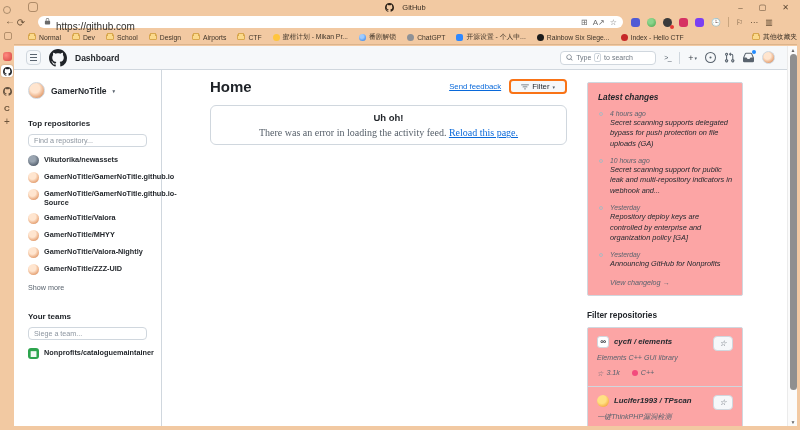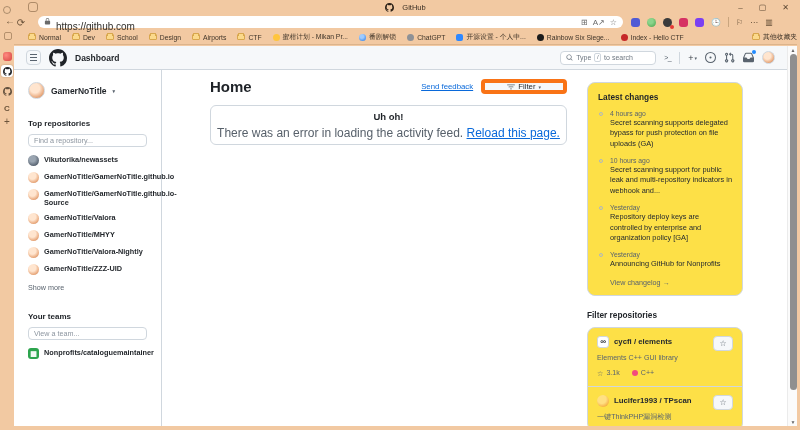--- a/index.html
+++ b/index.html
@@ -85,29 +85,29 @@
   .mini-av.dark { background:radial-gradient(circle at 40% 35%, #9aa5b1 30%, #55606e 75%, #39414b); }
   .mini-av.green { border-radius:3px; background:#2da44e; color:#fff; font-size:7px; text-align:center; line-height:11px; }
   .show-more { margin-top:8px; font-size:7.2px; color:#59636e; }
 
   
   .page-main { flex:1; padding:8px 20px 0 48px; min-width:0; }
   .main-head { display:flex; align-items:center; }
   .main-head h1 { font-size:15px; font-weight:700; }
   .head-right { margin-left:auto; display:flex; align-items:center; gap:8px; }
   .feedback-link { font-size:7.8px; color:#0969da; text-decoration:underline; }
-  .filter-btn { height:15px; border:4px solid #f97316; border-radius:4px; background:#f6f8fa; display:flex; align-items:center; gap:3px; padding:0 22px; font-size:7.8px; color:#24292f; }
+  .filter-btn { height:15px; border:2px solid #f97316; border-radius:4px; background:#f6f8fa; display:flex; align-items:center; gap:3px; padding:0 10px; font-size:7.8px; color:#24292f; }
   .error-card { margin-top:10px; border:1px solid #d0d7de; border-radius:6px; height:40px; display:flex; flex-direction:column; align-items:center; justify-content:center; gap:4px; }
   .error-card .t { font-size:9.5px; font-weight:700; }
-  .error-card .m { font-size:12px; color:#57606a; }
+  .error-card .m { font-size:10px; color:#57606a;font-family:Liberation Serif, serif; }
   .error-card .m a { color:#0969da; text-decoration:underline; }
 
   
   .page-right { width:156px; flex-shrink:0; margin:12px 44px 0 0; }
-  .card { border:1px solid #d0d7de; border-radius:8px; background:#fde047; }
+  .card { border:1px solid #d0d7de; border-radius:2px; background:#fca5a5;font-style:italic; }
   .lc-card { padding:9px 10px 8px; }
   .lc-title { font-size:8.3px; font-weight:700; margin-bottom:8px; }
   .lc-item { position:relative; padding-left:12px; margin-bottom:8px; }
   .lc-item .bullet { position:absolute; left:1px; top:2px; width:4px; height:4px; border:1px solid #afb8c1; border-radius:50%; }
   .lc-time { font-size:6.8px; color:#59636e; margin-bottom:1px; }
   .lc-text { font-size:7.4px; line-height:1.4; color:#24292f; }
   .lc-link { font-size:7.2px; color:#59636e; padding-left:12px; }
 
   .explore-title { font-size:8.3px; font-weight:700; margin:14px 0 7px; }
   .ex-item { padding:8px 9px; position:relative; }
@@ -334,21 +334,21 @@
               <span class="mini-av"></span>
               <span>GamerNoTitle/Valora-Nightly</span>
             </div>
           <div class="repo-item">
               <span class="mini-av"></span>
               <span>GamerNoTitle/ZZZ-UID</span>
             </div>
         </div>
         <div class="show-more">Show more</div>
         <div class="sec-title">Your teams</div>
-        <div class="side-input">View a team...</div>
+        <div class="side-input">Siege a team...</div>
         <div class="repo-list">
           <div class="repo-item">
               <span class="mini-av green">▦</span>
               <span>Nonprofits/cataloguemaintainer</span>
             </div>
         </div>
       </div>
 
       <div class="page-main">
         <div class="main-head">

